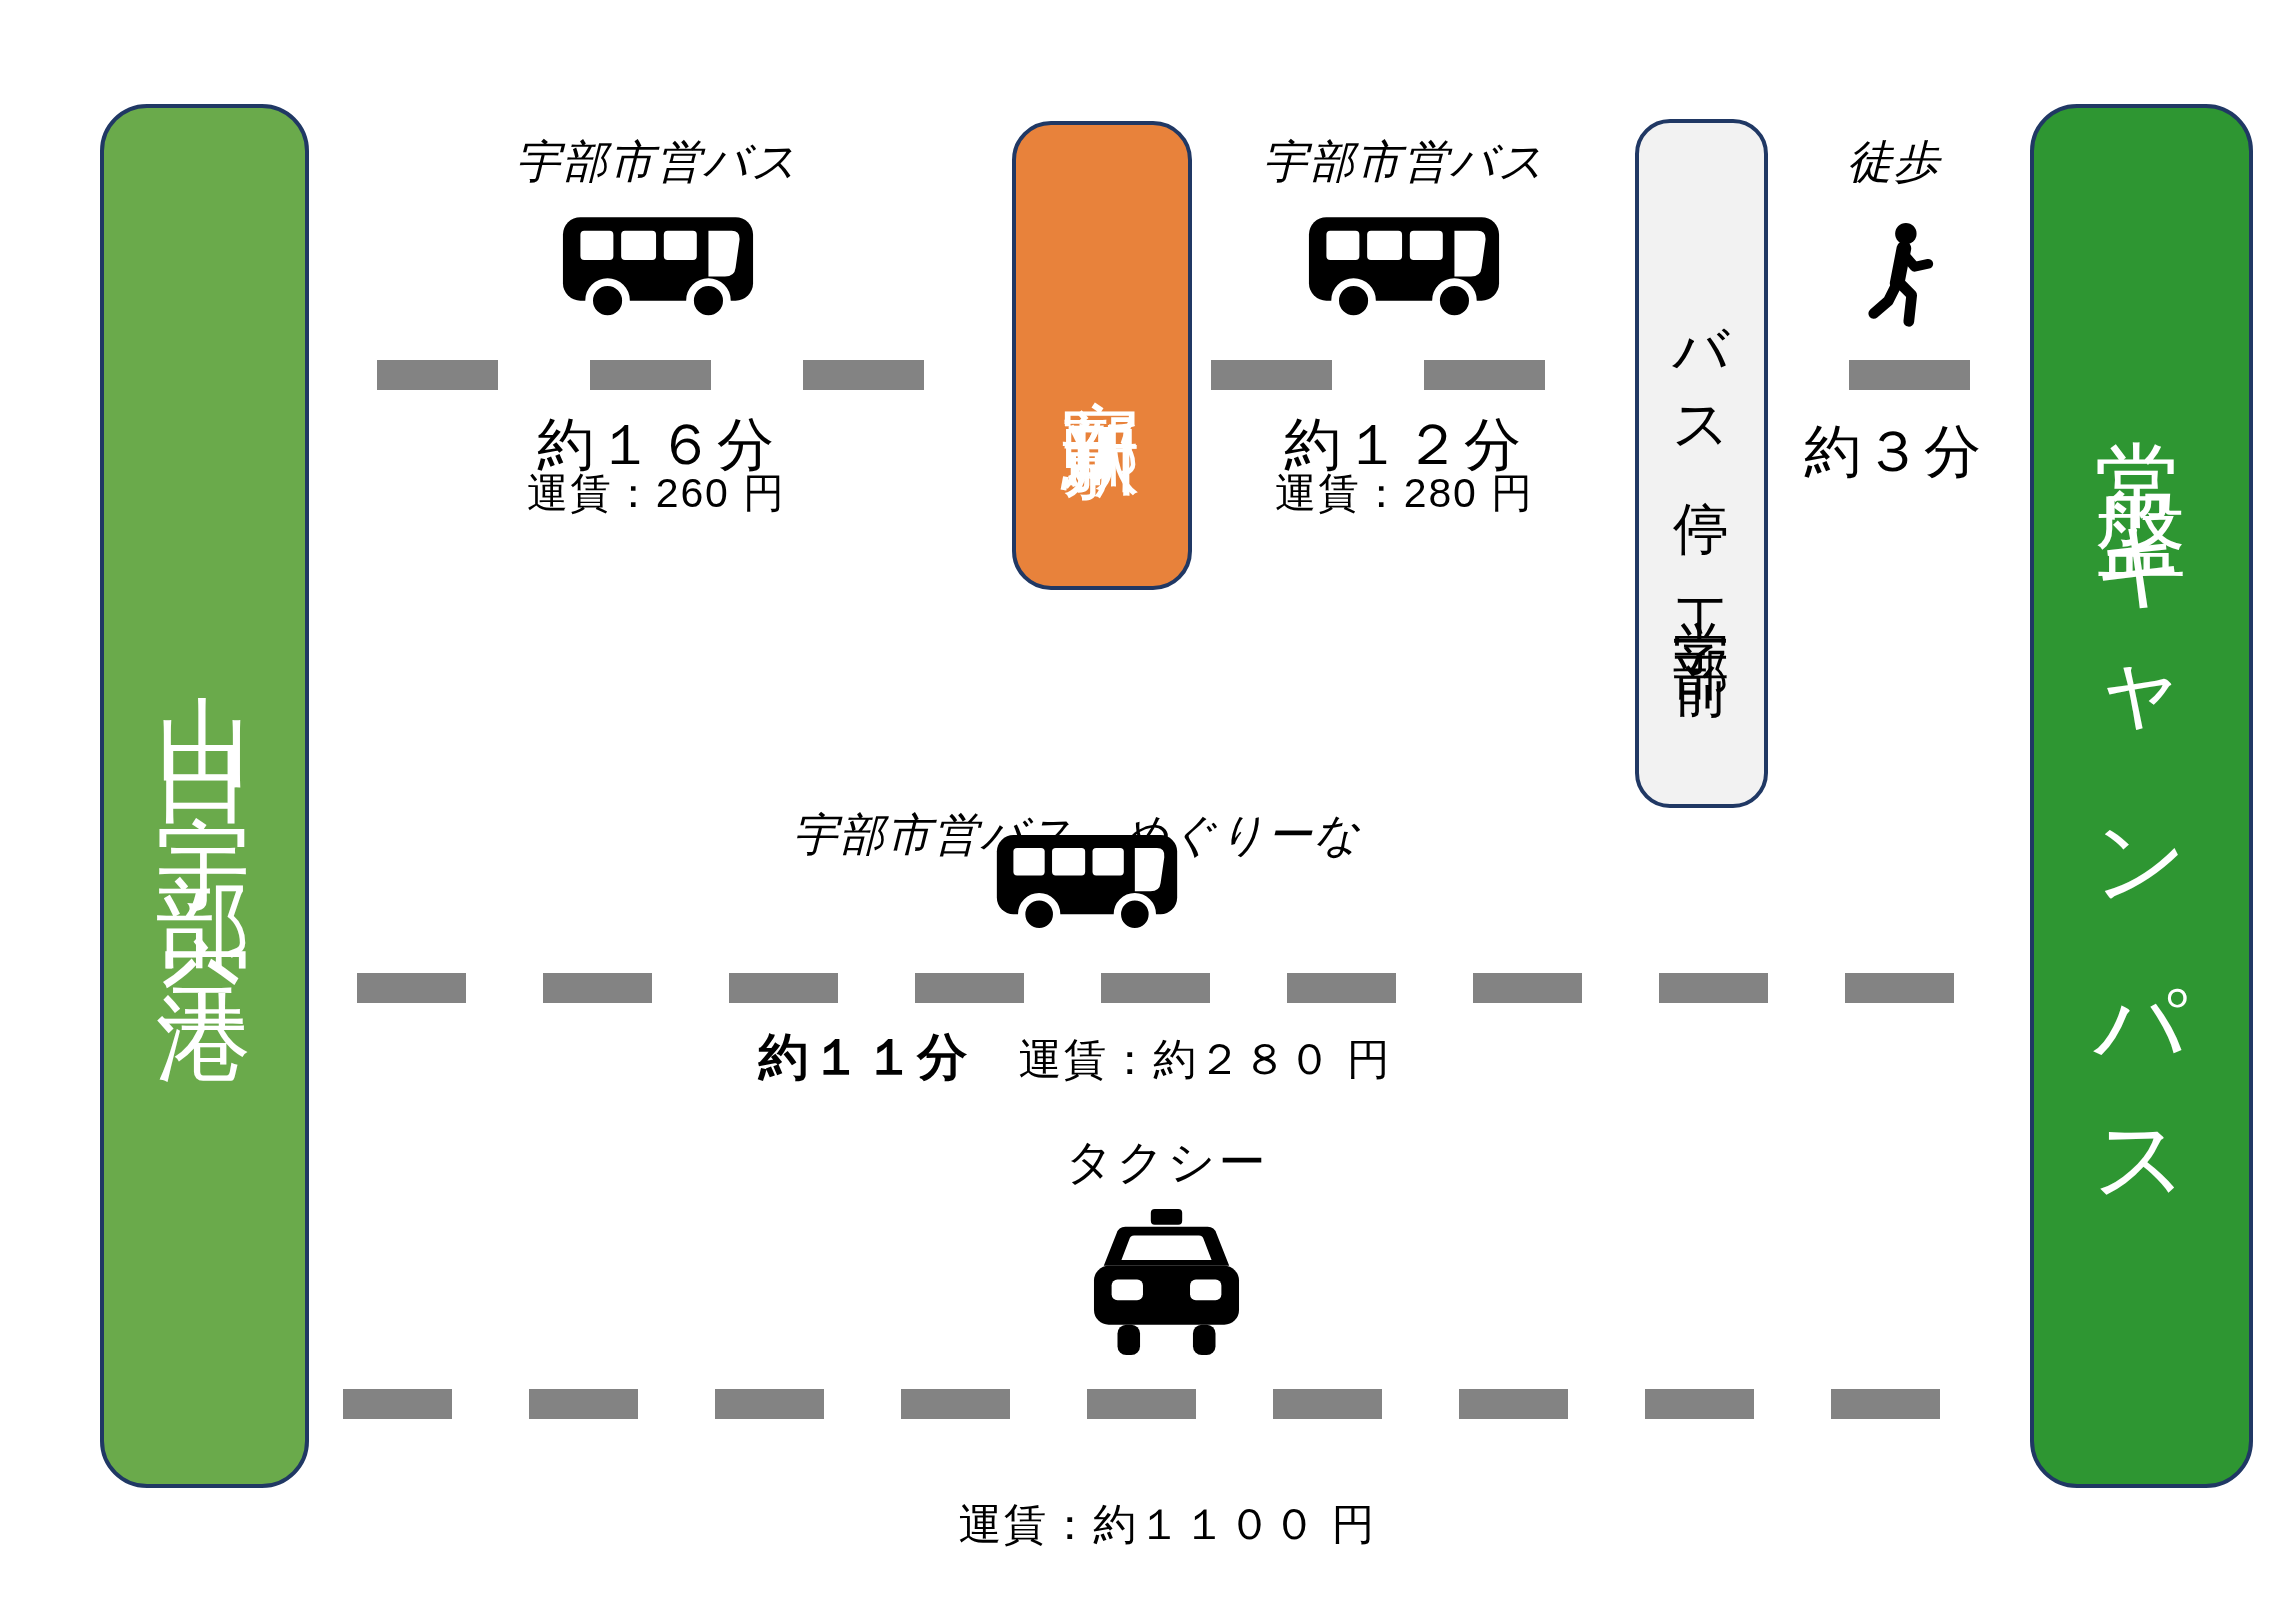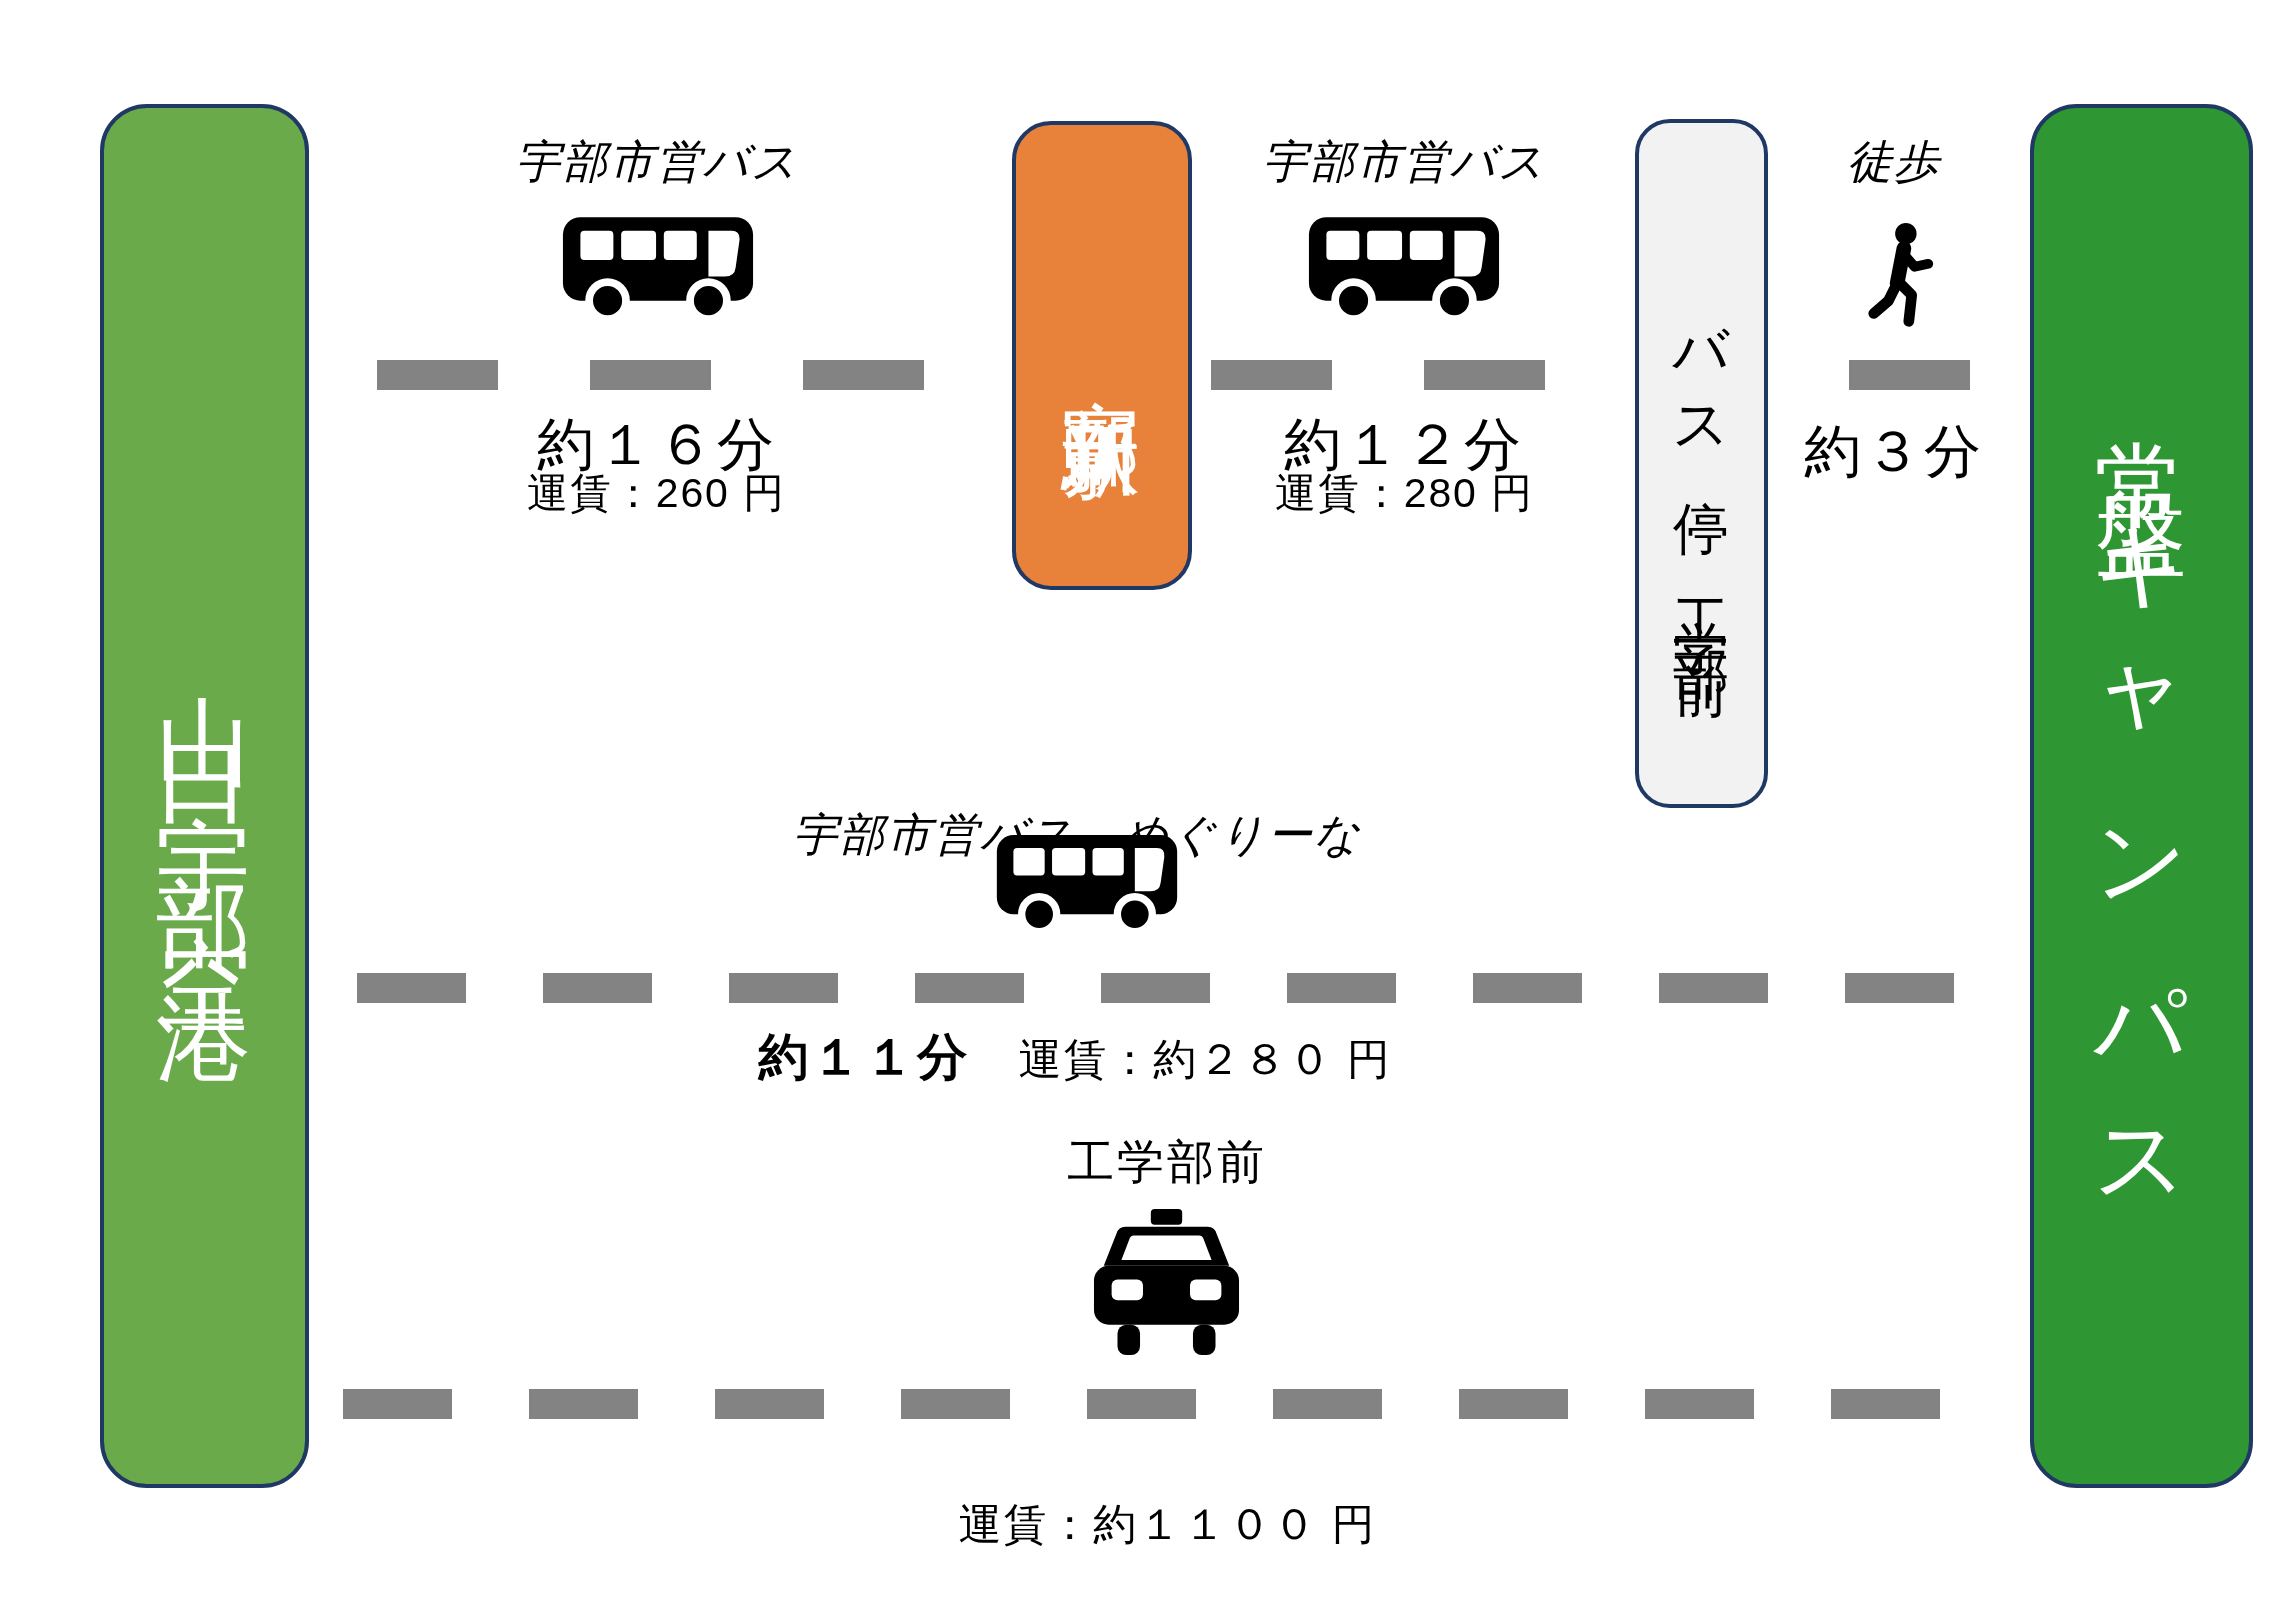--- a/index.html
+++ b/index.html
@@ -129,21 +129,21 @@
     <circle cx="152" cy="88" r="19" fill="#000" stroke="#fff" stroke-width="8"></circle>
   </svg>
 
   <div class="abs dash-row dash-low" style="left:357px;top:973px;width:1671px;"></div>
 
   <div class="abs t-center" style="left:687px;top:1029px;width:776px;">
     <span class="time-xl">約１１分</span>
     <span class="fare-lg inline-gap">運賃：約２８０ 円</span>
   </div>
 
-  <div class="abs t-center" style="left:973px;top:1135px;width:388px;font-size:47px;letter-spacing:2.9px;">工学部前</div>
+  <div class="abs t-center" style="left:973px;top:1135px;width:388px;font-size:47px;letter-spacing:2.9px;">タクシー</div>
 
   <svg class="abs" style="left:1085px;top:1209px;" width="163" height="147" viewBox="0 0 160 150">
     <rect x="64" y="0" width="32" height="16" rx="4" fill="#000"></rect>
     <path d="M38,18 h84 q7,0 9,7 l13,33 h-128 l13,-33 q2,-7 9,-7 z" fill="#000"></path>
     <path d="M47,27 h66 q4,0 5,4 l8,21 h-92 l8,-21 q1,-4 5,-4 z" fill="#fff"></path>
     <rect x="6" y="58" width="148" height="60" rx="15" fill="#000"></rect>
     <rect x="24" y="72" width="32" height="21" rx="6" fill="#fff"></rect>
     <rect x="104" y="72" width="32" height="21" rx="6" fill="#fff"></rect>
     <rect x="30" y="118" width="23" height="31" rx="9" fill="#000"></rect>
     <rect x="107" y="118" width="23" height="31" rx="9" fill="#000"></rect>

